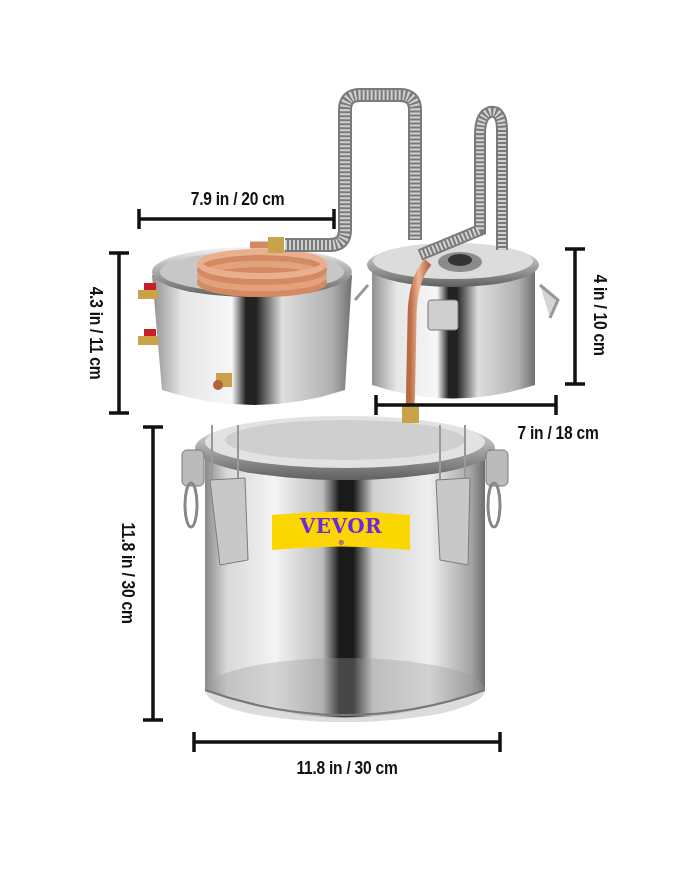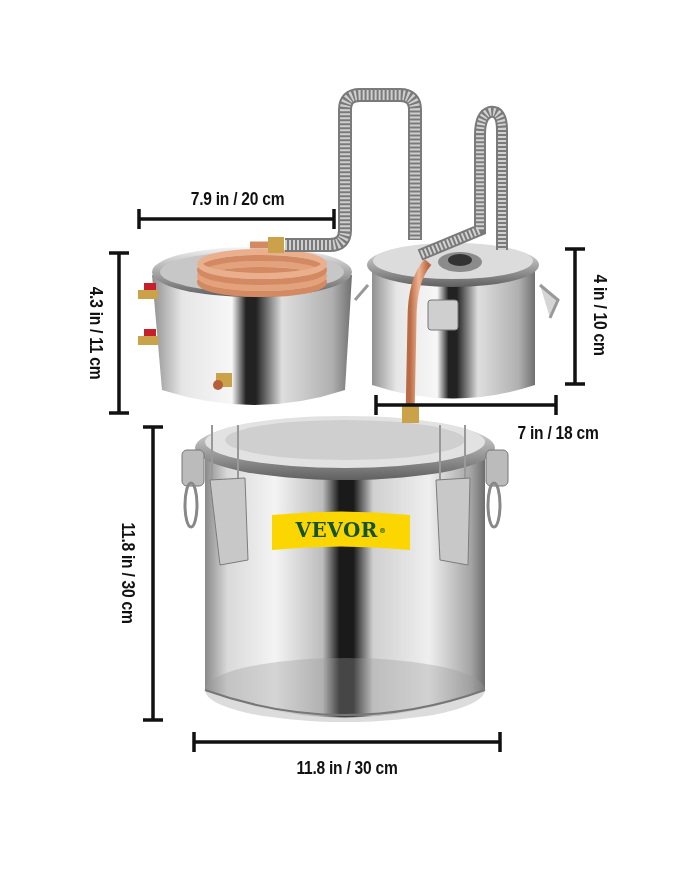--- a/index.html
+++ b/index.html
@@ -1,21 +1,21 @@
 <!DOCTYPE html>
 <html><head>
 <meta charset="utf-8">
 <style>
   html, body { margin:0; padding:0; background:#ffffff; }
   body { width:700px; height:869px; position:relative; overflow:hidden; font-family:"Liberation Sans", sans-serif; }
   .stage { position:absolute; left:0; top:0; width:700px; height:869px; }
   .dim-label { position:absolute; font-family:"Liberation Sans", sans-serif; font-weight:700; color:#111; font-size:19px; white-space:nowrap; transform-origin:center center; letter-spacing:-0.3px; }
   .dim-label.condensed { transform:scaleX(0.82); }
   .dim-label.rot-cw { transform:rotate(90deg) scaleX(0.82); }
-  .logo-text { position:absolute; left:272px; top:512px; width:138px; height:36px; display:flex; align-items:center; justify-content:center; font-family:"DejaVu Serif", serif; font-weight:700; font-size:20px; color:#14532d; letter-spacing:0.5px; }
+  .logo-text { position:absolute; left:272px; top:512px; width:138px; height:36px; display:flex; align-items:center; justify-content:center; font-family:"DejaVu Serif", serif; font-weight:700; font-size:20px; color:#6d28d9; letter-spacing:0.5px;flex-direction:column; }
   .logo-reg { font-size:7px; vertical-align:super; margin-left:1px; }
 </style>
 </head>
 <body>
 
 <div class="stage">
   <svg width="700" height="869" viewBox="0 0 700 869" xmlns="http://www.w3.org/2000/svg">
     <defs>
       <linearGradient id="steel" x1="0" x2="1" y1="0" y2="0">
         <stop offset="0" stop-color="#8a8a8a"></stop>

